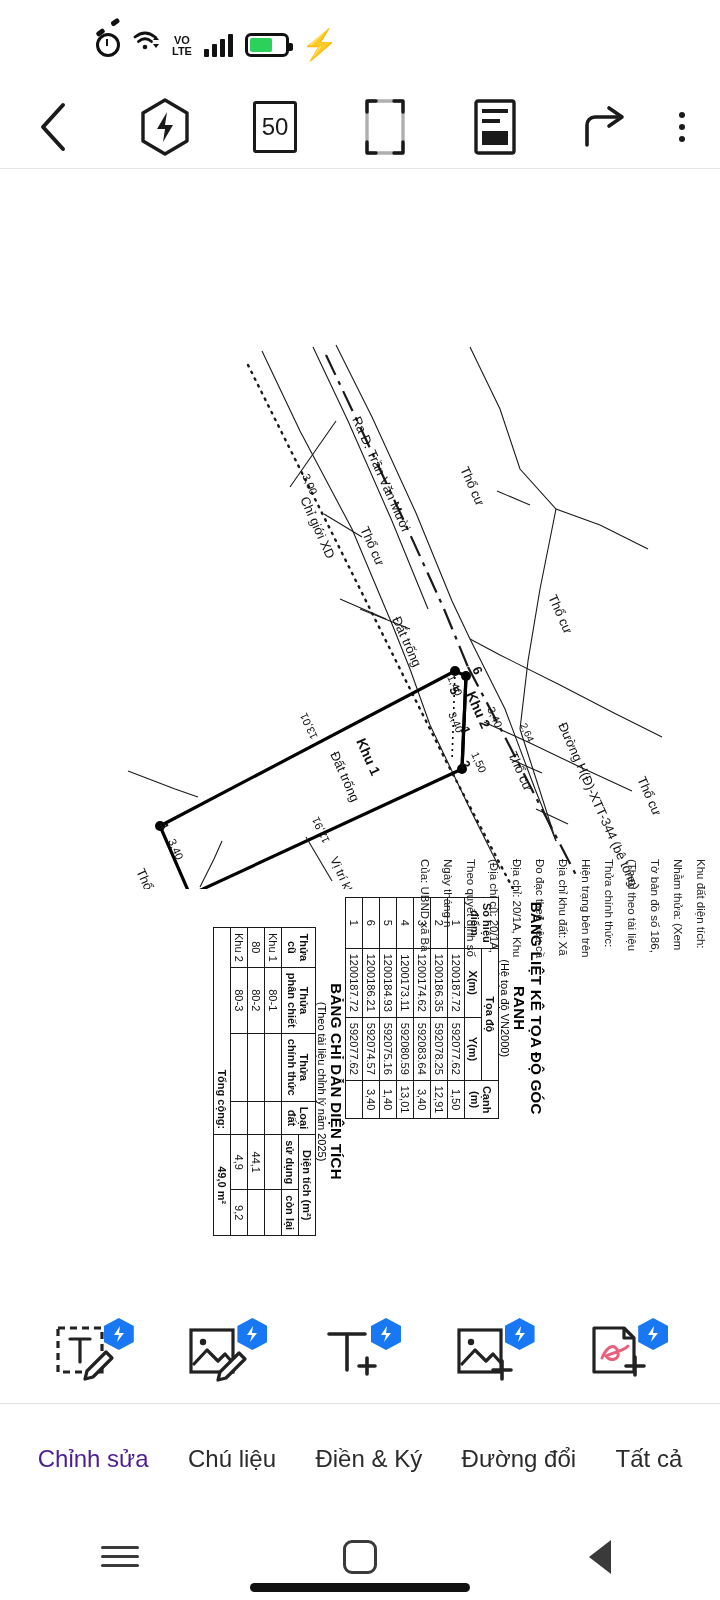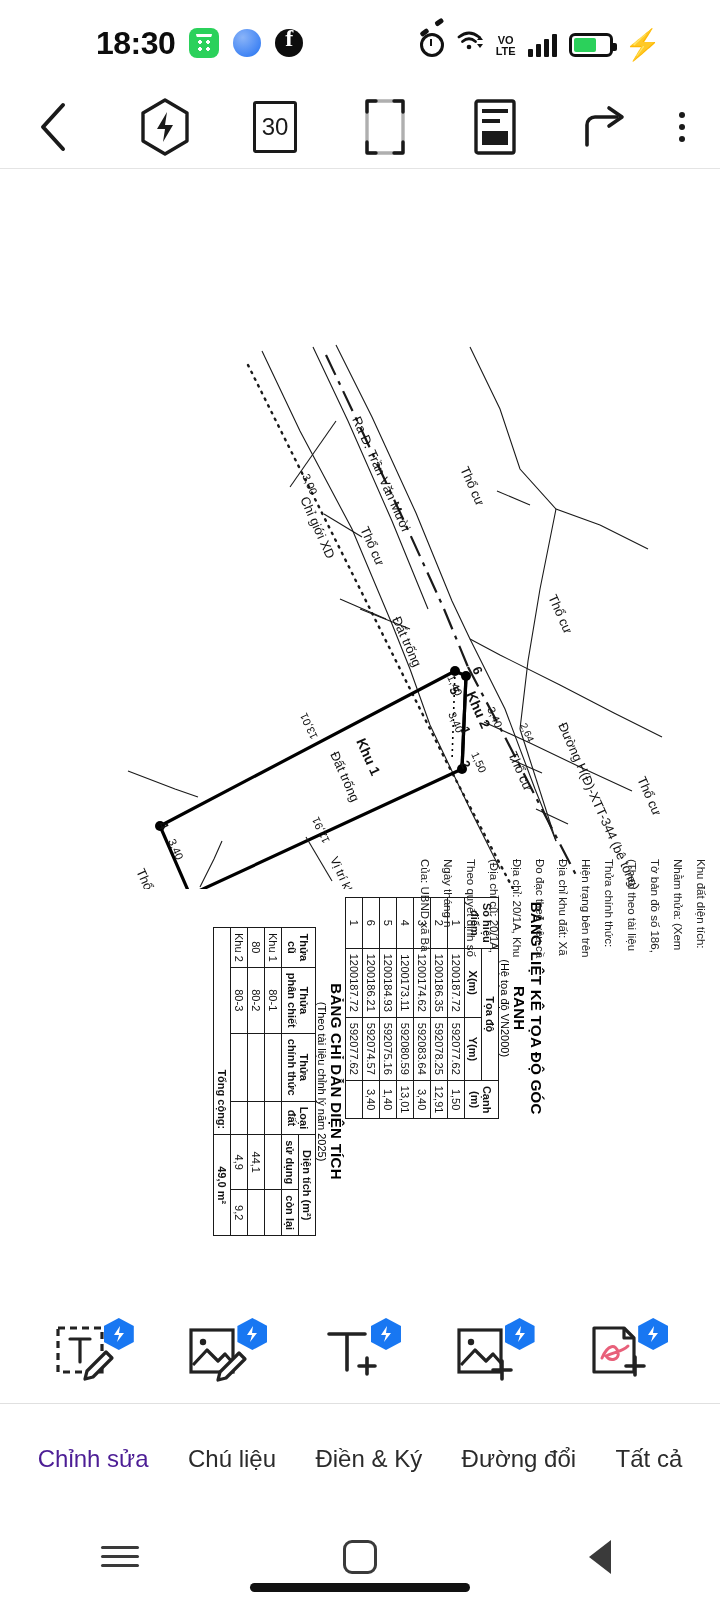--- a/index.html
+++ b/index.html
@@ -139,26 +139,20 @@
      border-right:22px solid #3a3a3a; }
   .homebar { position:absolute; bottom:8px; left:50%; transform:translateX(-50%);
      width:220px; height:9px; background:#111; border-radius:6px; }
 </style>
 </head>
 <body>
 
 <div class="phone">
 
   <div class="statusbar">
-    <div class="sb-left">
-      <span class="sb-time">18:30</span>
-      <span class="app-green"></span>
-      <span class="app-blue"></span>
-      <span class="app-fb"></span>
-    </div>
     <div class="sb-right">
       <span class="ico-alarm"></span>
       <span>
         <svg width="28" height="24" viewBox="0 0 28 24">
           <path d="M3 8 Q13 0 23 8" stroke="#111" stroke-width="2.8" fill="none" stroke-linecap="round"></path>
           <path d="M6.5 12.5 Q13 7 19.5 12.5" stroke="#111" stroke-width="2.8" fill="none" stroke-linecap="round"></path>
           <circle cx="13" cy="18" r="2.3" fill="#111"></circle>
           <path d="M24 7 l3 4 h-6 z" fill="#111"></path>
           <path d="M24 19 l3 -4 h-6 z" fill="#111"></path>
         </svg>
@@ -186,21 +180,21 @@
       </svg>
     </div>
     <div class="tb-mid">
       <span class="tbtn">
         <svg width="54" height="60" viewBox="0 0 54 60">
           <path d="M27 3 L49 16 L49 44 L27 57 L5 44 L5 16 Z" stroke="#1a1a1a" stroke-width="3.4" fill="none" stroke-linejoin="round"></path>
           <path d="M29 15 L19 32 H27 L25 45 L35 28 H27 Z" fill="#1a1a1a"></path>
         </svg>
       </span>
       <span class="tbtn">
-        <span class="page-num">30</span>
+        <span class="page-num">50</span>
       </span>
       <span class="tbtn">
         <svg width="46" height="58" viewBox="0 0 46 58">
           <path d="M14 3 H5 V14 M32 3 H41 V14 M14 55 H5 V44 M32 55 H41 V44" stroke="#1a1a1a" stroke-width="3.4" fill="none" stroke-linecap="round" stroke-linejoin="round"></path>
           <rect x="5" y="3" width="36" height="52" rx="2" stroke="#1a1a1a" stroke-width="3.4" fill="none" opacity="0.35"></rect>
         </svg>
       </span>
       <span class="tbtn">
         <svg width="48" height="58" viewBox="0 0 48 58">
           <rect x="5" y="3" width="38" height="52" rx="2" stroke="#1a1a1a" stroke-width="3.4" fill="none"></rect>

